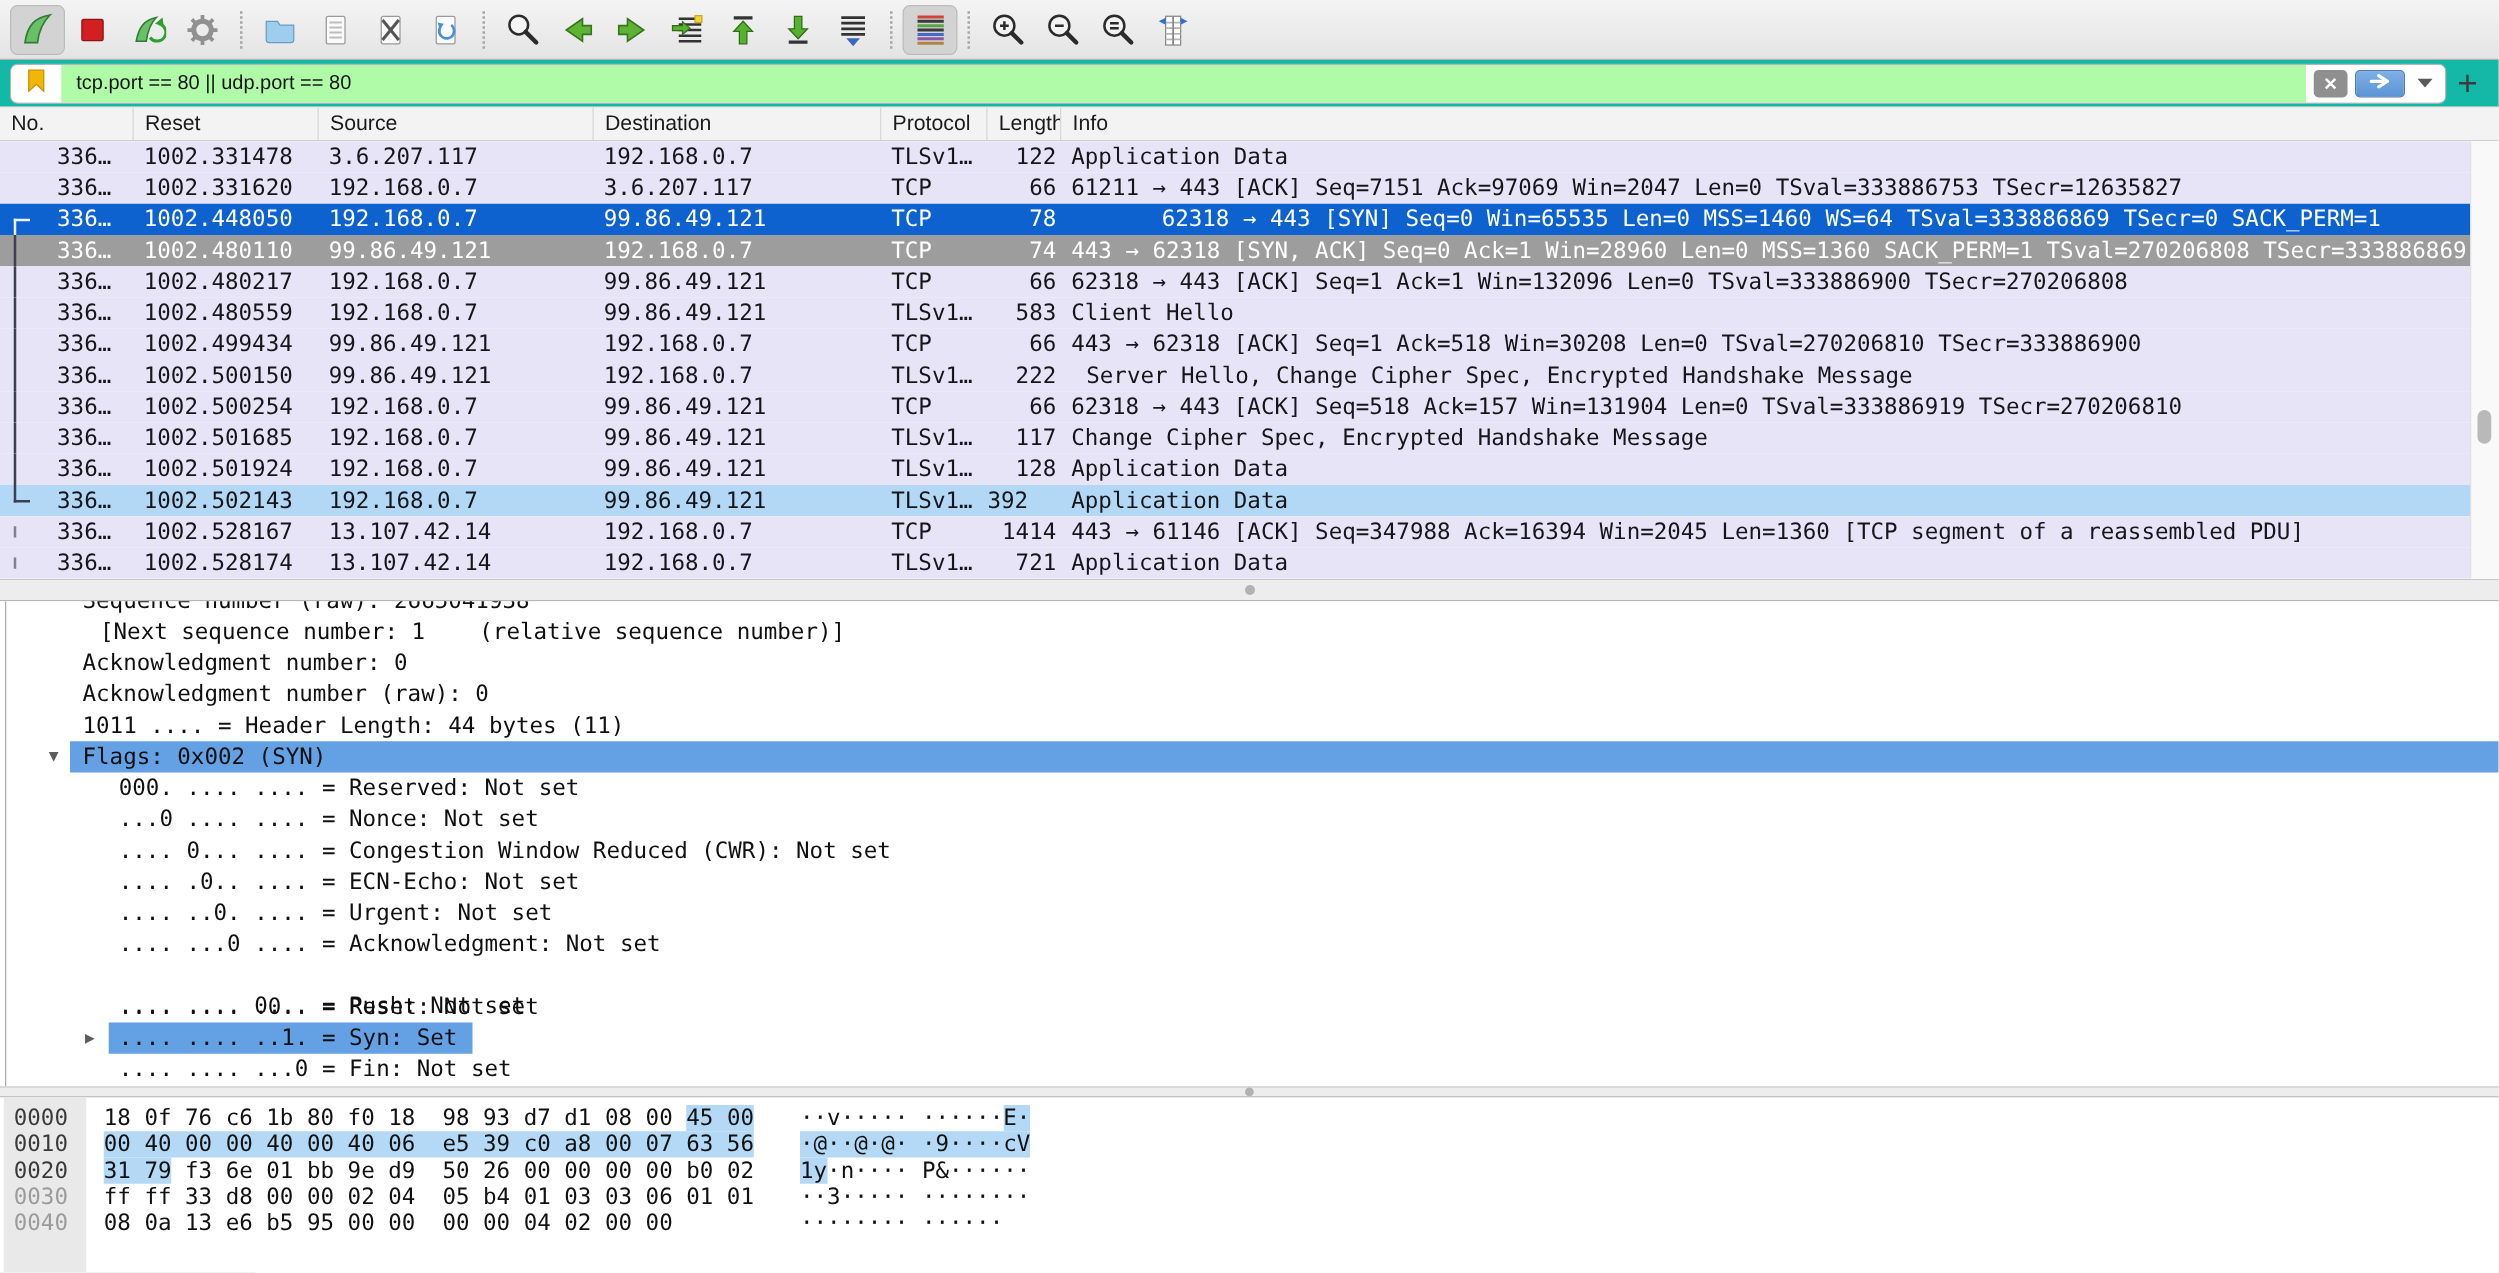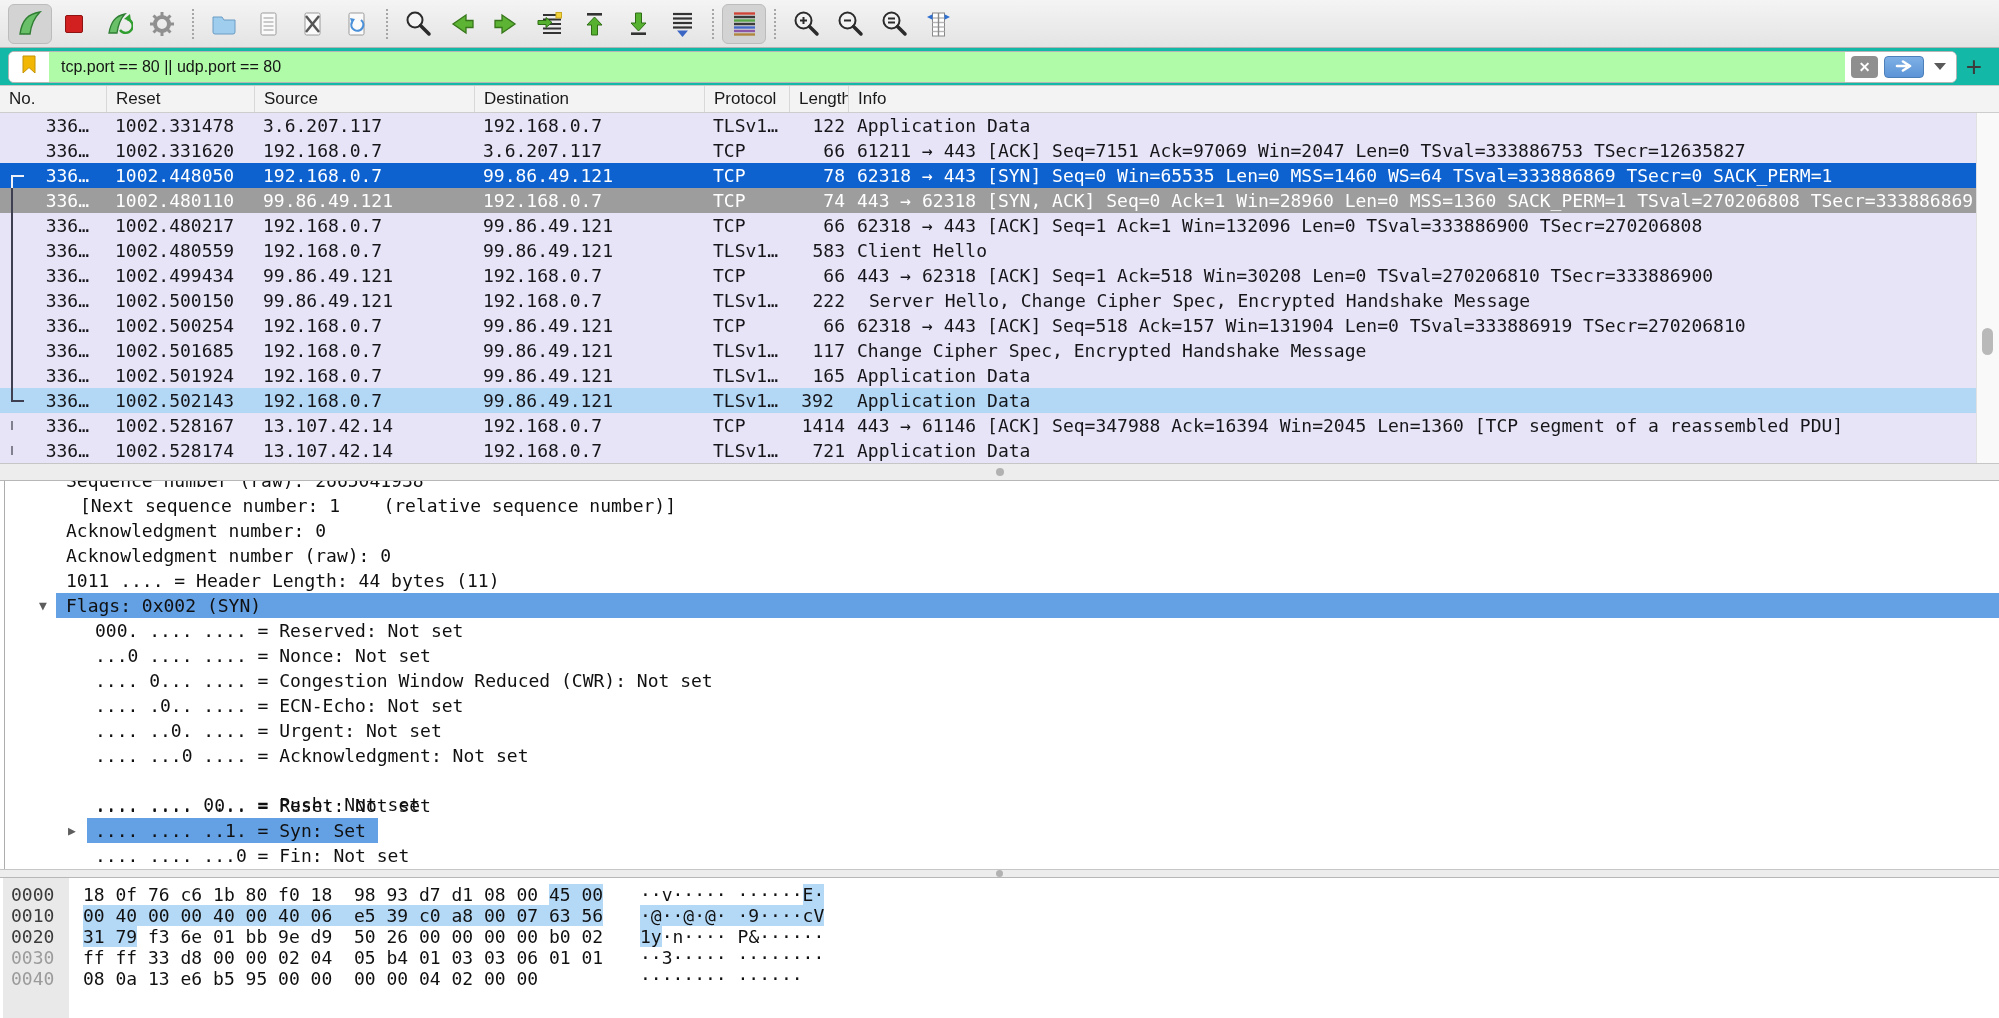--- a/index.html
+++ b/index.html
@@ -361,21 +361,21 @@
           <div class="pcell" style="width: 59px; text-align: right; padding-right: 4px;">66</div>
           <div class="pcell last" style="text-align: left; padding-left: 8px;">61211 → 443 [ACK] Seq=7151 Ack=97069 Win=2047 Len=0 TSval=333886753 TSecr=12635827</div>
         </div>
         <div class="prow row-selected">
           <div class="pcell" style="width: 107px; text-align: right; padding-right: 18px;">336…</div>
           <div class="pcell" style="width: 148px; text-align: left; padding-left: 8px;">1002.448050</div>
           <div class="pcell" style="width: 220px; text-align: left; padding-left: 8px;">192.168.0.7</div>
           <div class="pcell" style="width: 230px; text-align: left; padding-left: 8px;">99.86.49.121</div>
           <div class="pcell" style="width: 85px; text-align: left; padding-left: 8px;">TCP</div>
           <div class="pcell" style="width: 59px; text-align: right; padding-right: 4px;">78</div>
-          <div class="pcell last" style="text-align: left; padding-left: 8px;">62318 → 443 [SYN] Seq=0 Win=65535 Len=0 MSS=1460 WS=64 TSval=333886869 TSecr=0 SACK_PERM=1</div>
+          <div class="pcell last" style="text-align: center; padding-left: 8px;">62318 → 443 [SYN] Seq=0 Win=65535 Len=0 MSS=1460 WS=64 TSval=333886869 TSecr=0 SACK_PERM=1</div>
           <div class="mk mk-start"></div>
         </div>
         <div class="prow row-gray">
           <div class="pcell" style="width: 107px; text-align: right; padding-right: 18px;">336…</div>
           <div class="pcell" style="width: 148px; text-align: left; padding-left: 8px;">1002.480110</div>
           <div class="pcell" style="width: 220px; text-align: left; padding-left: 8px;">99.86.49.121</div>
           <div class="pcell" style="width: 230px; text-align: left; padding-left: 8px;">192.168.0.7</div>
           <div class="pcell" style="width: 85px; text-align: left; padding-left: 8px;">TCP</div>
           <div class="pcell" style="width: 59px; text-align: right; padding-right: 4px;">74</div>
           <div class="pcell last" style="text-align: left; padding-left: 8px;">443 → 62318 [SYN, ACK] Seq=0 Ack=1 Win=28960 Len=0 MSS=1360 SACK_PERM=1 TSval=270206808 TSecr=333886869</div>
@@ -440,31 +440,31 @@
           <div class="pcell" style="width: 59px; text-align: right; padding-right: 4px;">117</div>
           <div class="pcell last" style="text-align: left; padding-left: 8px;">Change Cipher Spec, Encrypted Handshake Message</div>
           <div class="mk mk-line"></div>
         </div>
         <div class="prow row-lavender">
           <div class="pcell" style="width: 107px; text-align: right; padding-right: 18px;">336…</div>
           <div class="pcell" style="width: 148px; text-align: left; padding-left: 8px;">1002.501924</div>
           <div class="pcell" style="width: 220px; text-align: left; padding-left: 8px;">192.168.0.7</div>
           <div class="pcell" style="width: 230px; text-align: left; padding-left: 8px;">99.86.49.121</div>
           <div class="pcell" style="width: 85px; text-align: left; padding-left: 8px;">TLSv1…</div>
-          <div class="pcell" style="width: 59px; text-align: right; padding-right: 4px;">165</div>
+          <div class="pcell" style="width: 59px; text-align: right; padding-right: 4px;">128</div>
           <div class="pcell last" style="text-align: left; padding-left: 8px;">Application Data</div>
           <div class="mk mk-line"></div>
         </div>
         <div class="prow row-lightblue">
           <div class="pcell" style="width: 107px; text-align: right; padding-right: 18px;">336…</div>
           <div class="pcell" style="width: 148px; text-align: left; padding-left: 8px;">1002.502143</div>
           <div class="pcell" style="width: 220px; text-align: left; padding-left: 8px;">192.168.0.7</div>
           <div class="pcell" style="width: 230px; text-align: left; padding-left: 8px;">99.86.49.121</div>
           <div class="pcell" style="width: 85px; text-align: left; padding-left: 8px;">TLSv1…</div>
-          <div class="pcell" style="width: 59px; text-align: center; padding-right: 4px;">392</div>
+          <div class="pcell" style="width: 59px; text-align: left; padding-right: 4px;">392</div>
           <div class="pcell last" style="text-align: left; padding-left: 8px;">Application Data</div>
           <div class="mk mk-end"></div>
         </div>
         <div class="prow row-lavender">
           <div class="pcell" style="width: 107px; text-align: right; padding-right: 18px;">336…</div>
           <div class="pcell" style="width: 148px; text-align: left; padding-left: 8px;">1002.528167</div>
           <div class="pcell" style="width: 220px; text-align: left; padding-left: 8px;">13.107.42.14</div>
           <div class="pcell" style="width: 230px; text-align: left; padding-left: 8px;">192.168.0.7</div>
           <div class="pcell" style="width: 85px; text-align: left; padding-left: 8px;">TCP</div>
           <div class="pcell" style="width: 59px; text-align: right; padding-right: 4px;">1414</div>

